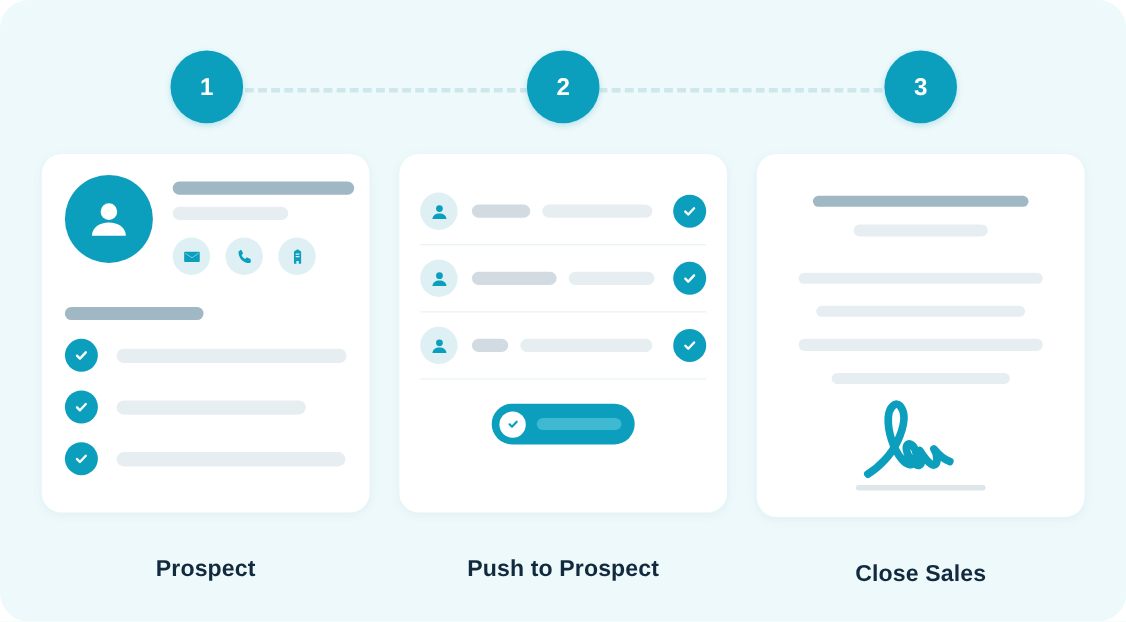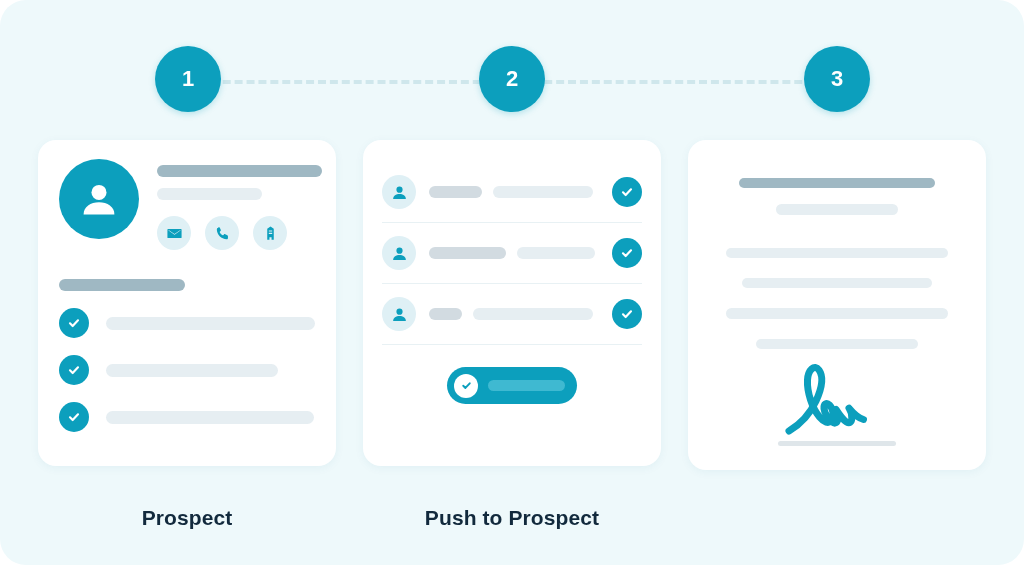--- a/index.html
+++ b/index.html
@@ -306,16 +306,17 @@
         <div class="bar" style="width:222px;margin-top:20px;"></div>
         <div class="bar" style="width:162px;margin-top:20px;"></div>
 
         <div class="sig-wrap">
           <svg width="122" height="76" viewBox="0 0 122 76" fill="none" stroke="#0c9fbd" stroke-width="7" stroke-linecap="round" stroke-linejoin="round">
             <path d="M13 70c10-6 21-17 27-30C45.5 28 48 16 43 9c-4.5-6.3-11 0-11.5 10-.6 12 4.5 28 12 37 4.5 5.4 9 7 12 3.5 3.2-3.7 1.5-12-2-15.5-3-3-6-1-5.5 3.5.5 5 4.5 11 8 13.5 3 2.2 5.6 1 6-3.5.3-3.6-.8-7-2-9 3 4.6 7 10.5 10.5 12.5 3 1.7 5 .3 5.3-3.5.3-3.8-1.3-8-2.8-10.3 4 4.8 9.5 9.8 14.5 11.3"></path>
           </svg>
           <div class="sig-line"></div>
         </div>
       </div>
+      <div class="caption">Close Sales</div>
     </div>
 
   </div>
 </div>
 
 </body></html>

